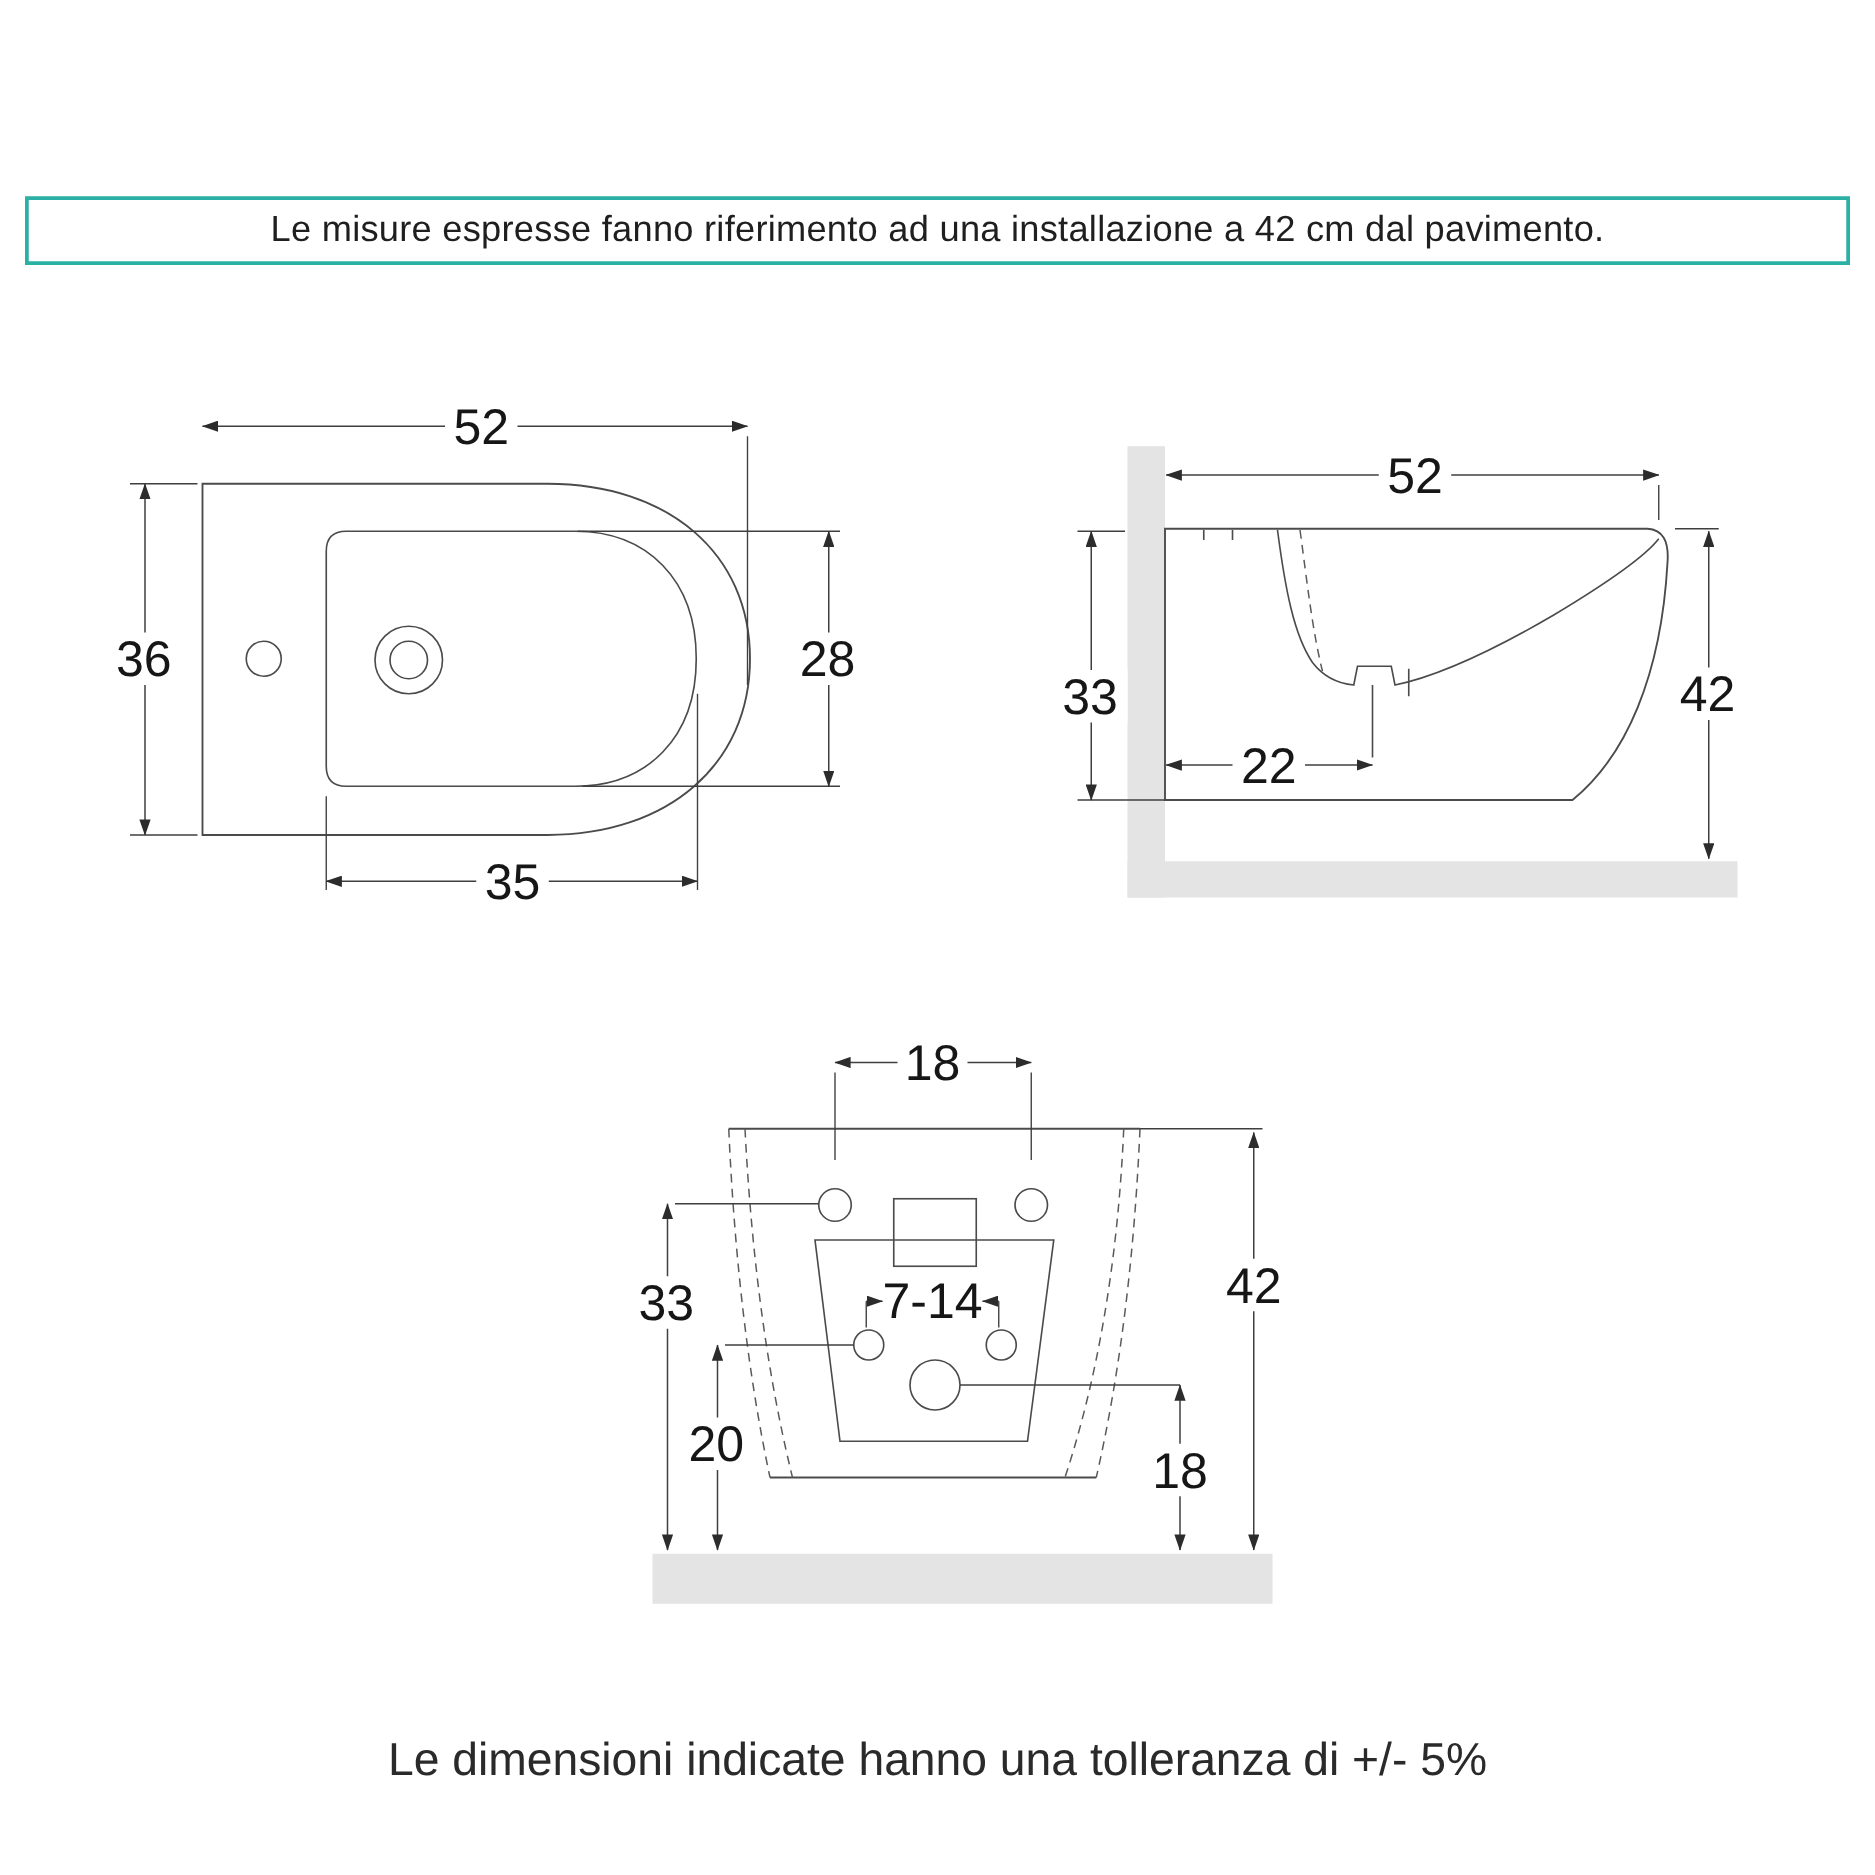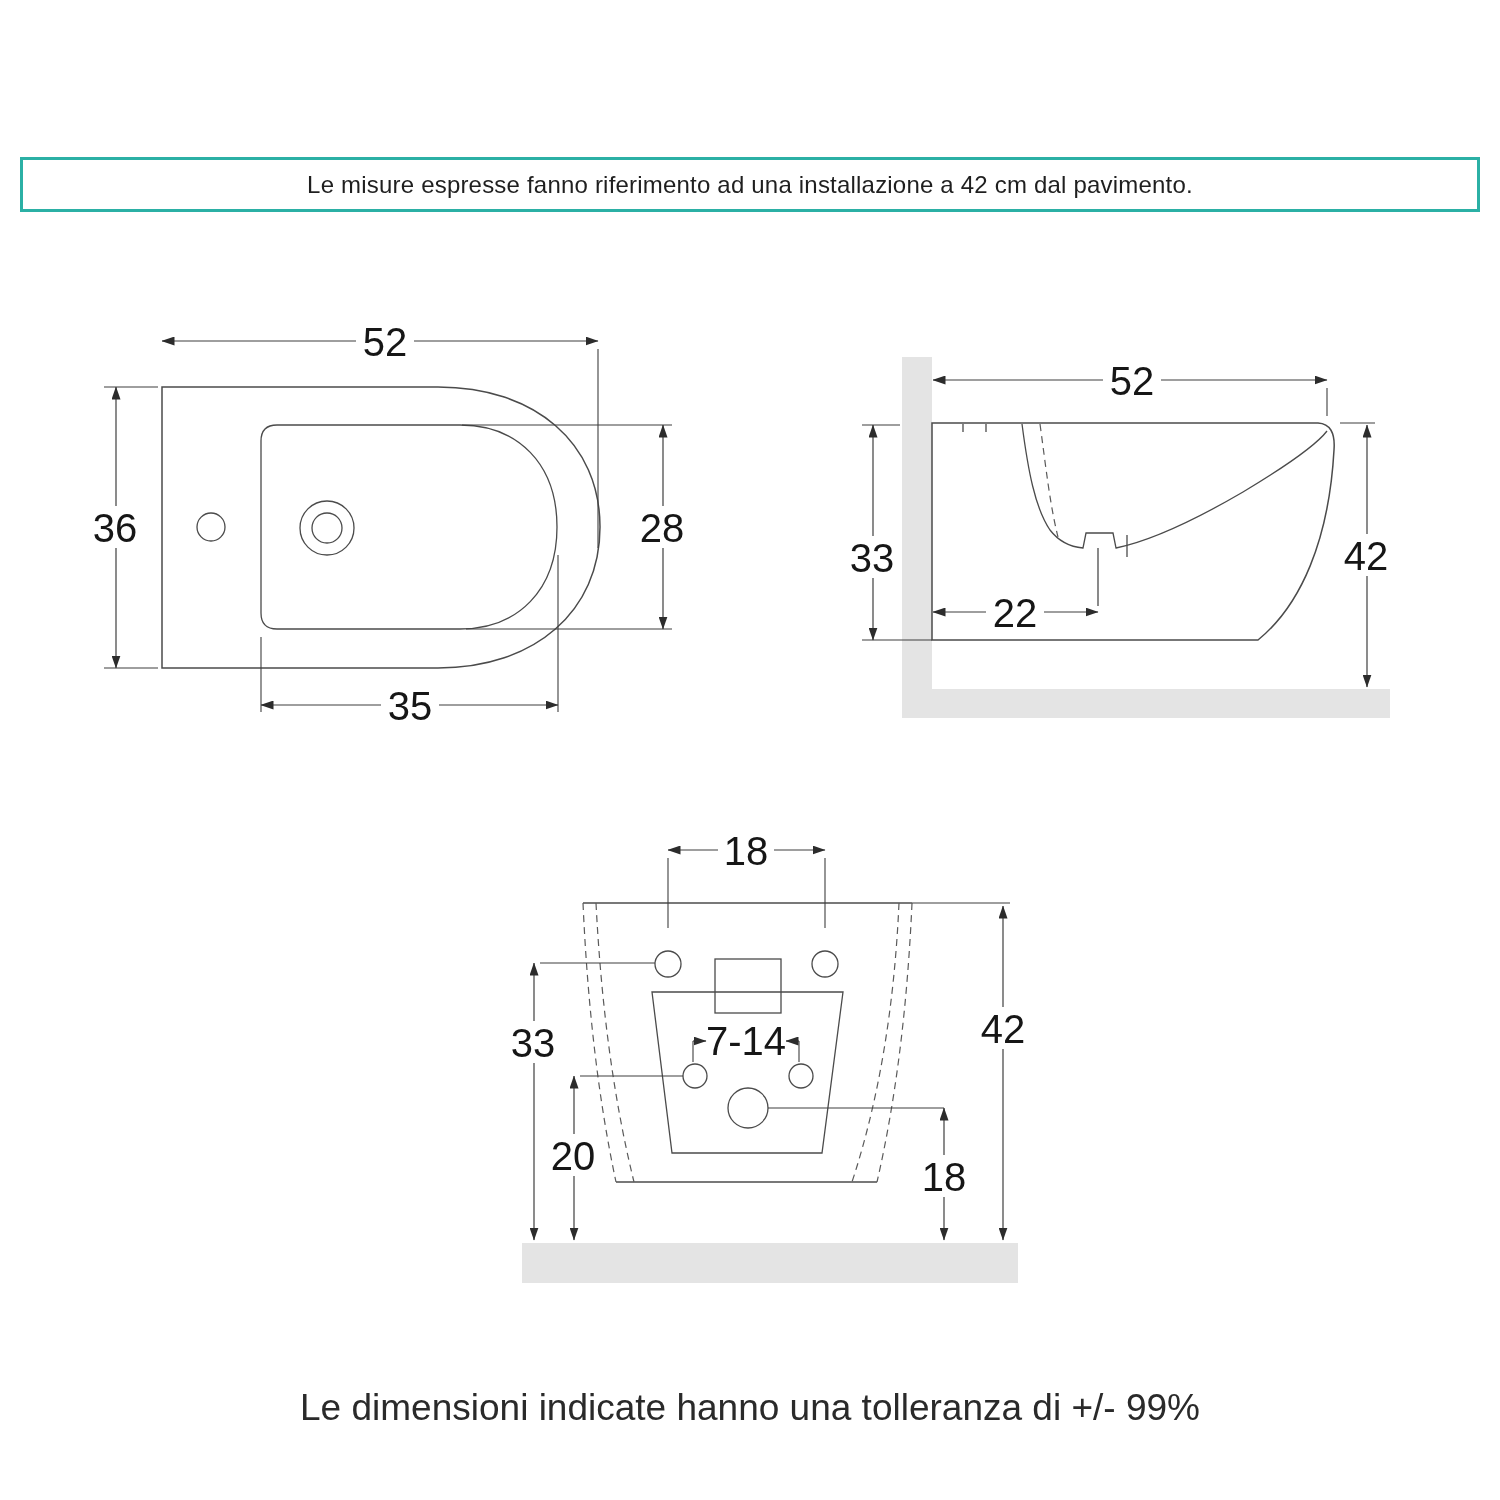--- a/index.html
+++ b/index.html
@@ -1,21 +1,21 @@
 <!DOCTYPE html>
 <html><head>
 <meta charset="utf-8">
 <style>
   html,body{margin:0;padding:0;background:#ffffff;}
   body{width:1500px;height:1500px;position:relative;font-family:"Liberation Sans",sans-serif;}
   .banner{
     position:absolute;left:20px;top:157px;width:1454px;height:49px;
     border:3px solid #2bb0a5;background:#ffffff;
     display:flex;align-items:center;justify-content:center;
-    font-size:24px;font-weight:500;color:#1f1f1f;letter-spacing:.2px;
+    font-size:29px;font-weight:500;color:#1f1f1f;letter-spacing:.2px;
   }
   .footer{
     position:absolute;left:0;top:1383px;width:1500px;height:50px;
     display:flex;align-items:center;justify-content:center;
     font-size:37px;font-weight:400;color:#2a2a2a;
   }
   svg{position:absolute;left:0;top:0;}
   .outline{fill:none;stroke:#4b4b4b;stroke-width:1.5px;}
   .thin{fill:none;stroke:#4b4b4b;stroke-width:1.3px;}
   .dash{fill:none;stroke:#5a5a5a;stroke-width:1.2px;stroke-dasharray:7 5;}
@@ -157,14 +157,14 @@
     <text class="dimlabel" x="944" y="1177">18</text>
 
     <line class="ext" x1="912" y1="903" x2="1010" y2="903"></line>
     <line class="dim" x1="1003" y1="906" x2="1003" y2="1240" marker-start="url(#arr)" marker-end="url(#arr)"></line>
     <rect class="gap" x="974" y="1007" width="60" height="42"></rect>
     <text class="dimlabel" x="1003" y="1029">42</text>
   </g>
 </svg>
 
 <div class="footer">
-  <span>Le dimensioni indicate hanno una tolleranza di +/- 99%</span>
+  <span>Le dimensioni indicate hanno una tolleranza di +/- 5%</span>
 </div>
 
 </body></html>

